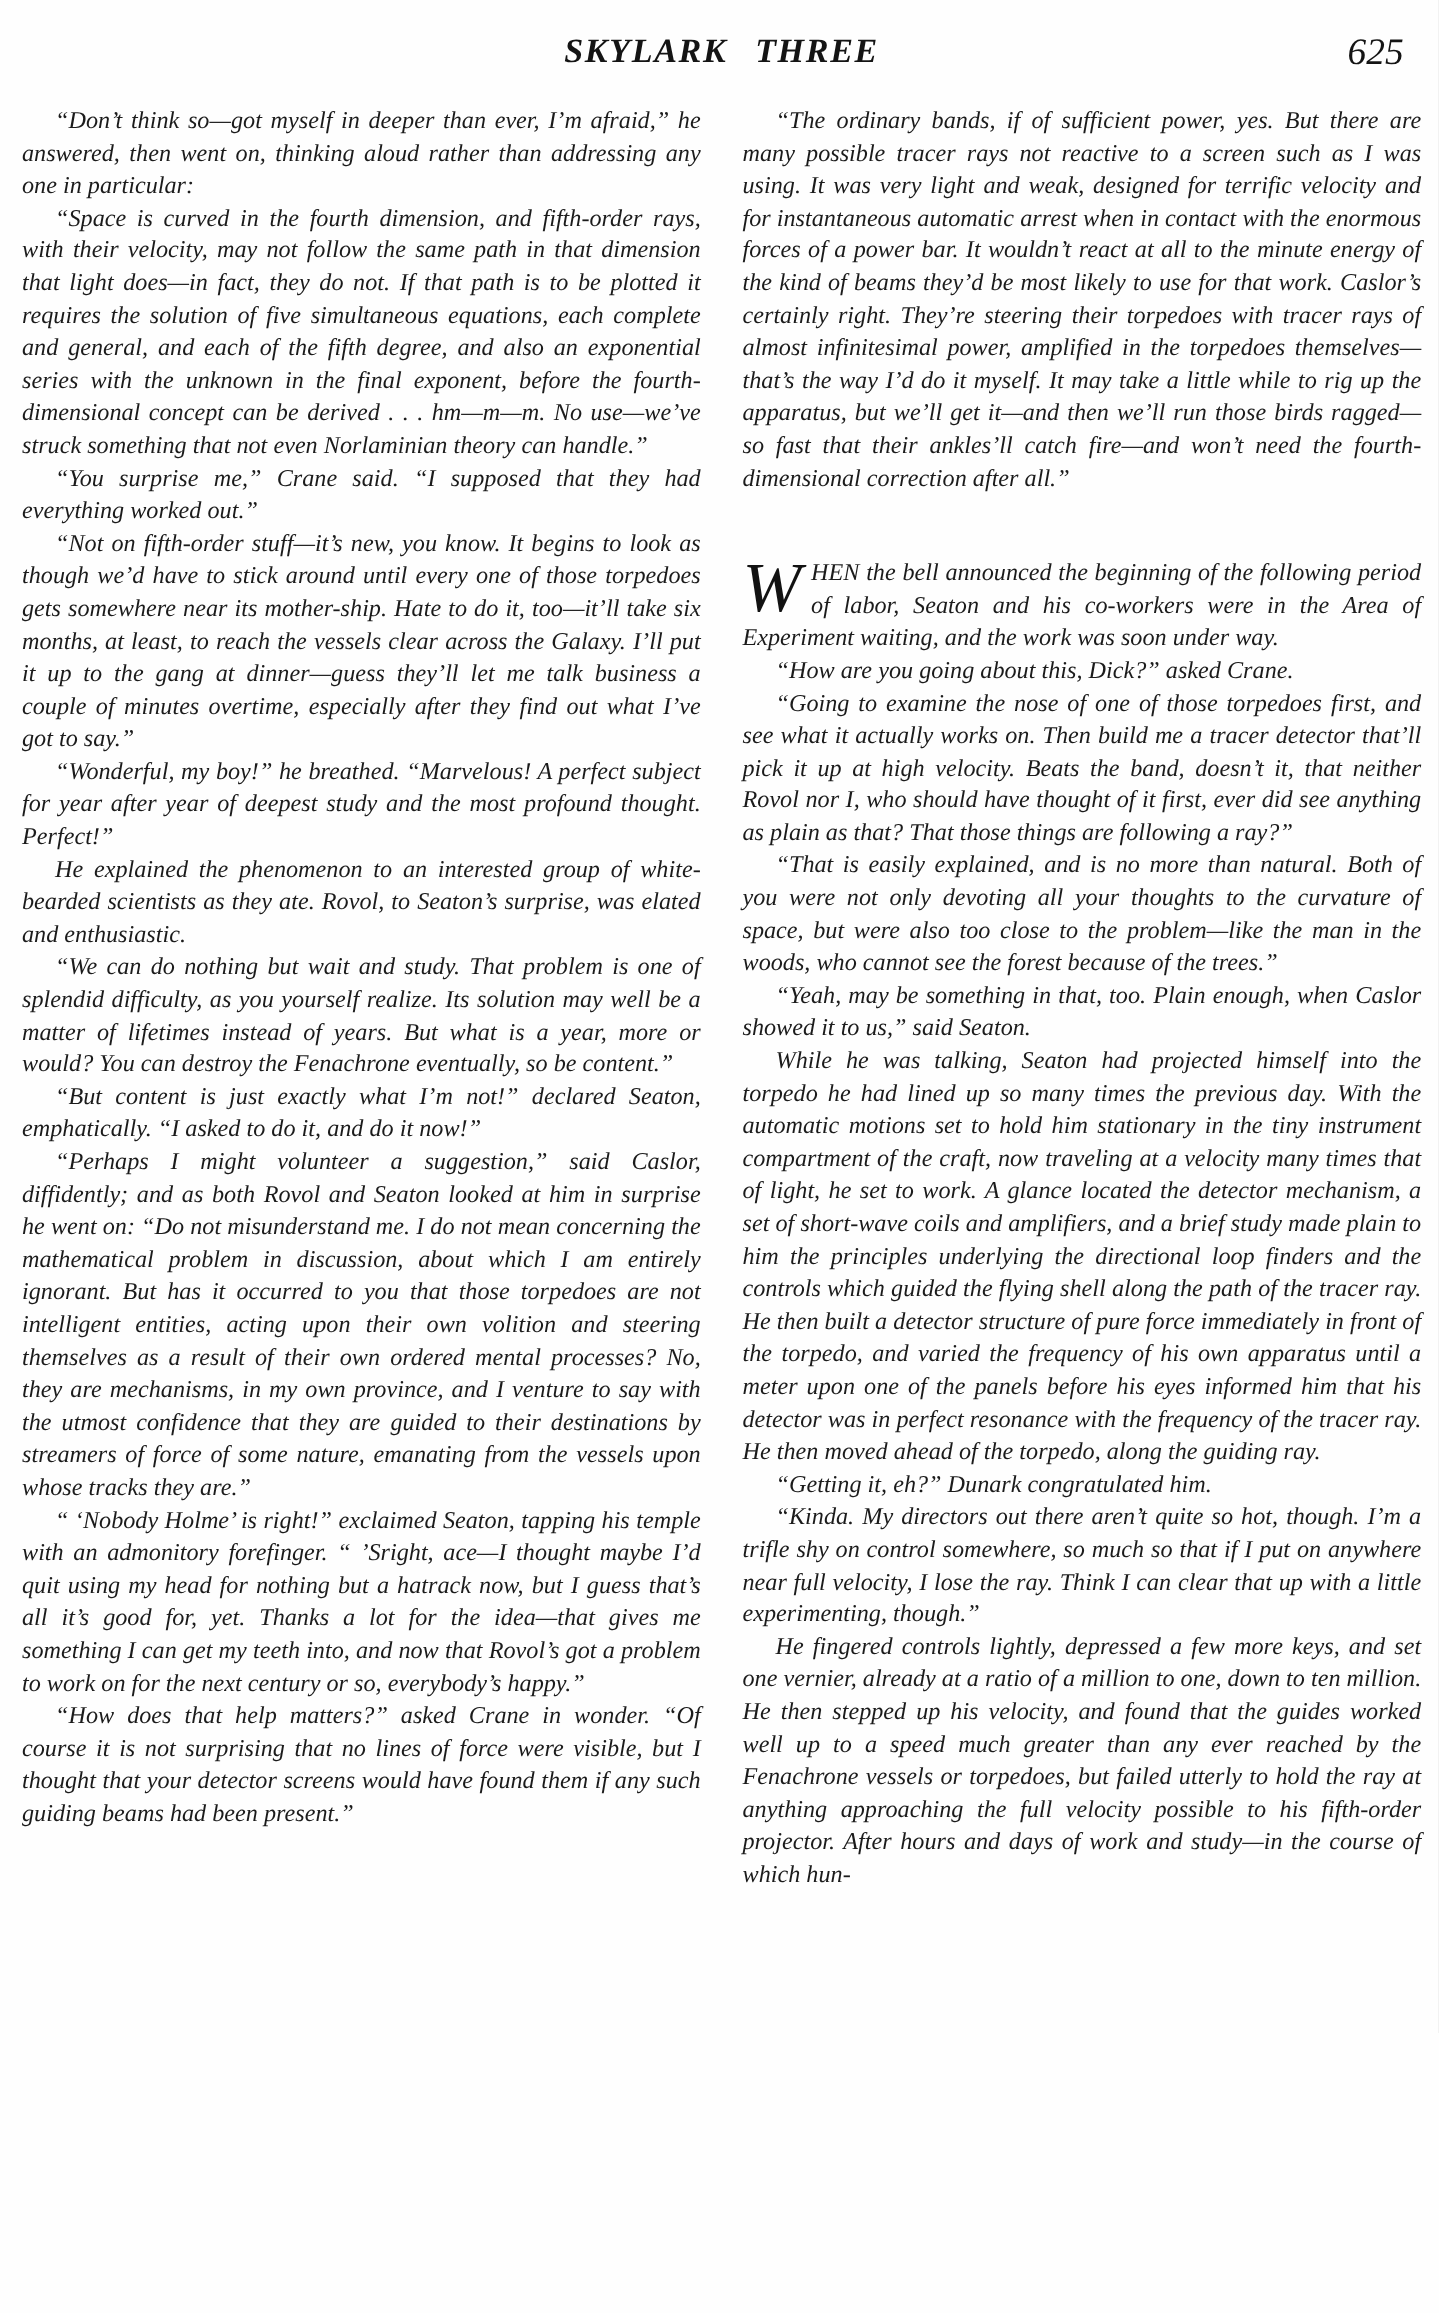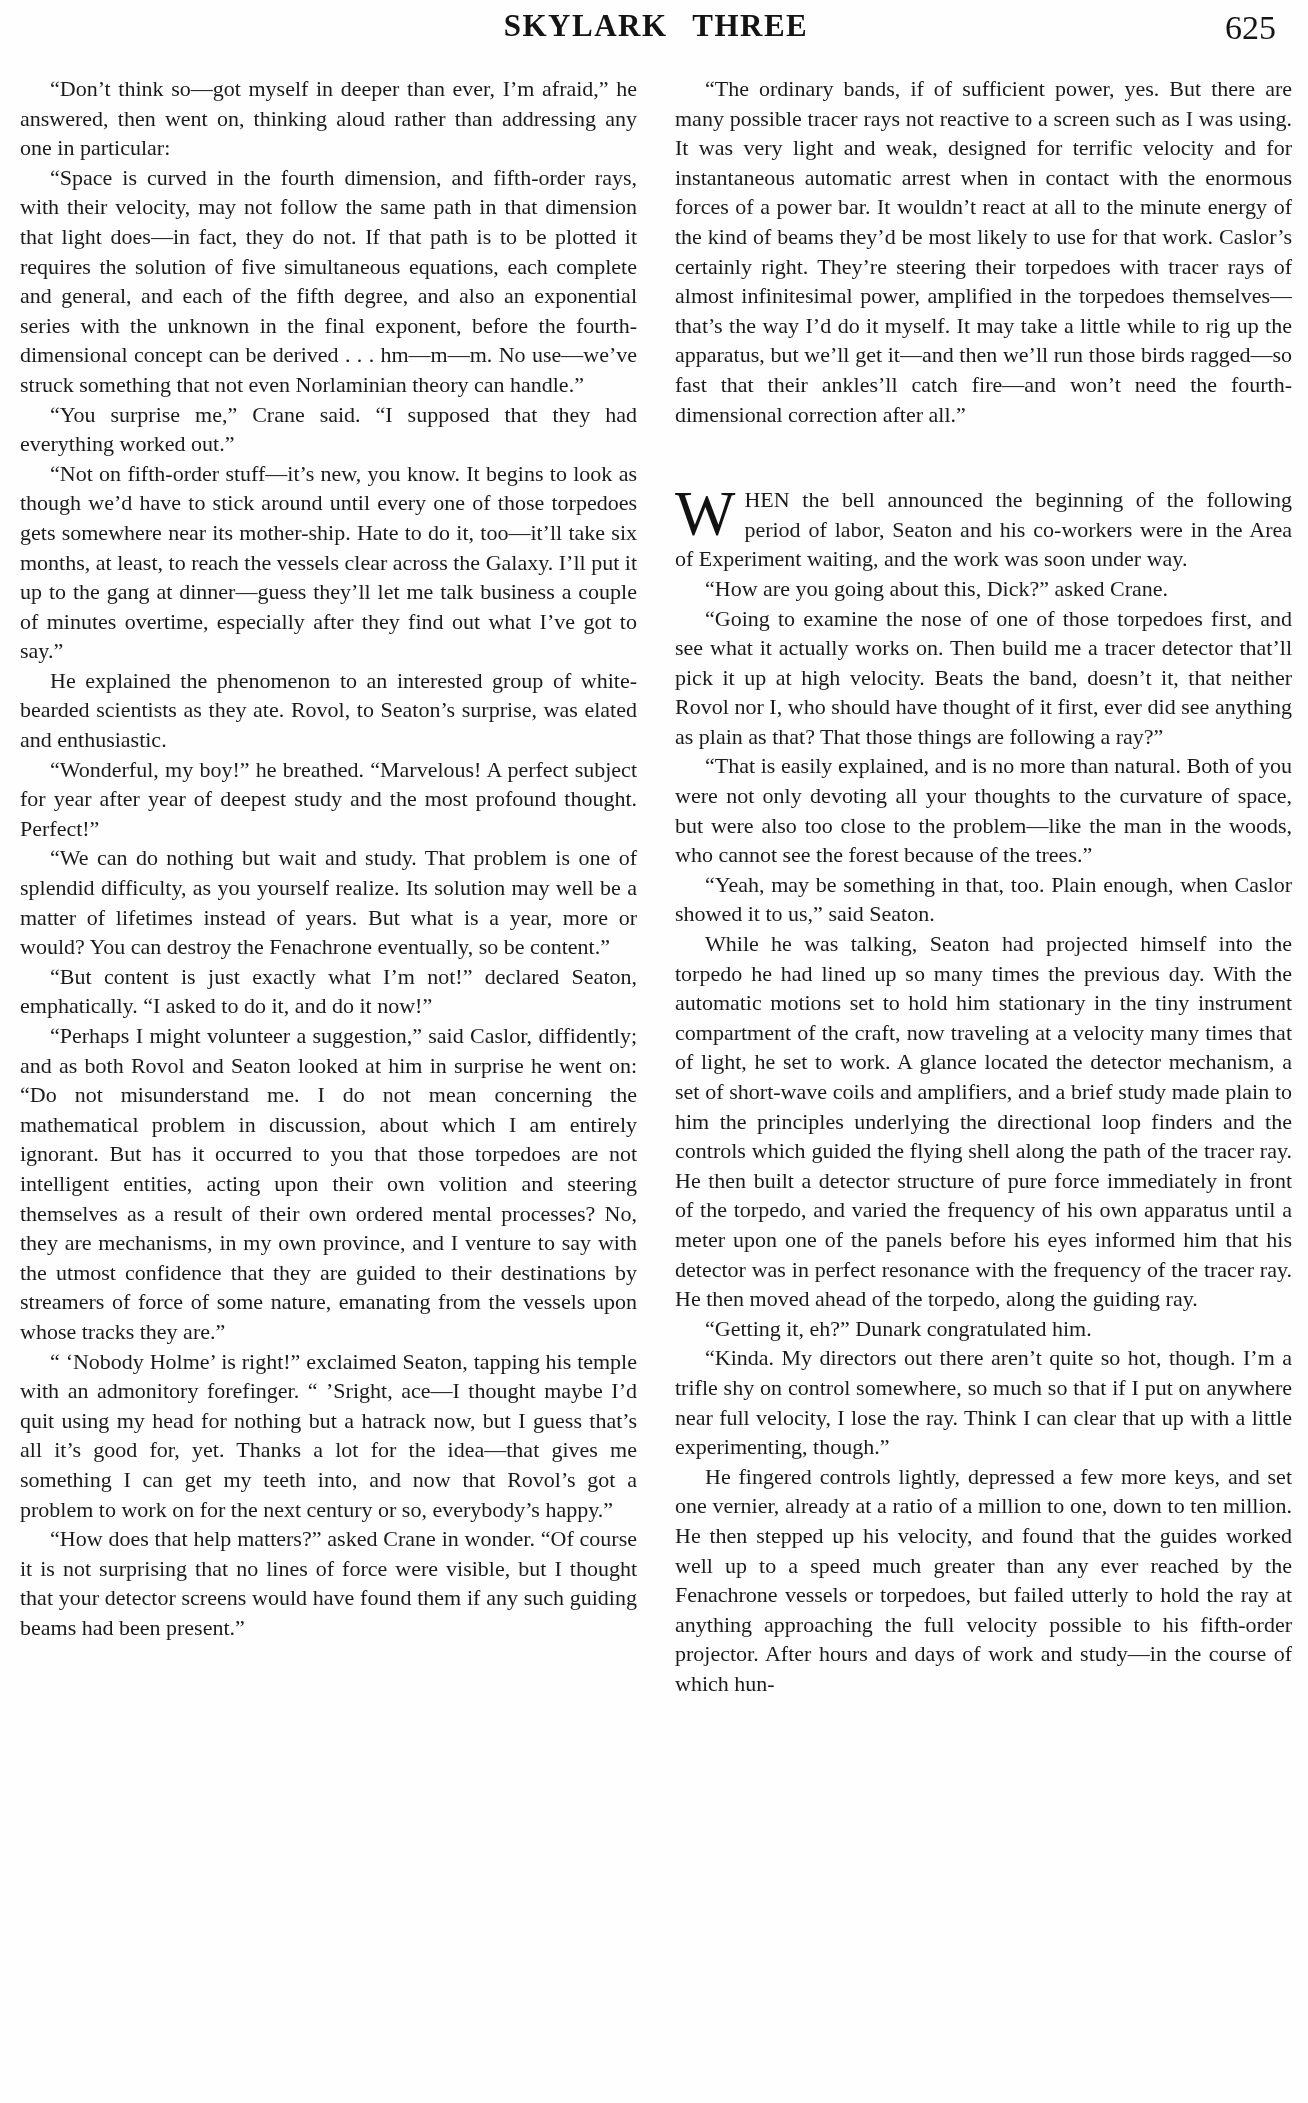--- a/index.html
+++ b/index.html
@@ -9,22 +9,23 @@
   }
   .page {
     position: relative;
     width: 1308px;
     height: 2103px;
     margin: 0 auto;
     background: #fefefe;
     color: #191919;
     font-family: "Liberation Serif", "DejaVu Serif", serif;
     box-sizing: border-box;
-    padding: 6px 16px 0 20px;
+    padding: 26px 16px 0 20px;
     overflow: hidden;
+    font-style: italic;
   }
   .page-header {
     position: relative;
     height: 56px;
   }
   .running-title {
     position: absolute;
     left: 0;
     right: 0;
     top: 2px;
@@ -83,22 +84,22 @@
     <div class="page-num">625</div>
   </header>
 
   <div class="columns">
 
     <div class="col">
       <p>“Don’t think so—got myself in deeper than ever, I’m afraid,” he answered, then went on, thinking aloud rather than addressing any one in particular:</p>
       <p>“Space is curved in the fourth dimension, and fifth-order rays, with their velocity, may not follow the same path in that dimension that light does—in fact, they do not.  If that path is to be plotted it requires the solution of five simultaneous equations, each complete and general, and each of the fifth degree, and also an exponential series with the unknown in the final exponent, before the fourth-dimensional concept can be derived . . . hm—m—m.  No use—we’ve struck something that not even Norlaminian theory can handle.”</p>
       <p>“You surprise me,” Crane said.  “I supposed that they had everything worked out.”</p>
       <p>“Not on fifth-order stuff—it’s new, you know.  It begins to look as though we’d have to stick around until every one of those torpedoes gets somewhere near its mother-ship.  Hate to do it, too—it’ll take six months, at least, to reach the vessels clear across the Galaxy.  I’ll put it up to the gang at dinner—guess they’ll let me talk business a couple of minutes overtime, especially after they find out what I’ve got to say.”</p>
+      <p>“Wonderful, my boy!” he breathed.  “Marvelous!  A perfect subject for year after year of deepest study and the most profound thought.  Perfect!”</p>
       <p>He explained the phenomenon to an interested group of white-bearded scientists as they ate.  Rovol, to Seaton’s surprise, was elated and enthusiastic.</p>
-      <p>“Wonderful, my boy!” he breathed.  “Marvelous!  A perfect subject for year after year of deepest study and the most profound thought.  Perfect!”</p>
       <p>“We can do nothing but wait and study.  That problem is one of splendid difficulty, as you yourself realize.  Its solution may well be a matter of lifetimes instead of years.  But what is a year, more or would?  You can destroy the Fenachrone eventually, so be content.”</p>
       <p>“But content is just exactly what I’m not!” declared Seaton, emphatically.  “I asked to do it, and do it now!”</p>
       <p>“Perhaps I might volunteer a suggestion,” said Caslor, diffidently; and as both Rovol and Seaton looked at him in surprise he went on:  “Do not misunderstand me.  I do not mean concerning the mathematical problem in discussion, about which I am entirely ignorant.  But has it occurred to you that those torpedoes are not intelligent entities, acting upon their own volition and steering themselves as a result of their own ordered mental processes?  No, they are mechanisms, in my own province, and I venture to say with the utmost confidence that they are guided to their destinations by streamers of force of some nature, emanating from the vessels upon whose tracks they are.”</p>
       <p>“ ‘Nobody Holme’ is right!” exclaimed Seaton, tapping his temple with an admonitory forefinger.  “ ’Sright, ace—I thought maybe I’d quit using my head for nothing but a hatrack now, but I guess that’s all it’s good for, yet.  Thanks a lot for the idea—that gives me something I can get my teeth into, and now that Rovol’s got a problem to work on for the next century or so, everybody’s happy.”</p>
       <p>“How does that help matters?” asked Crane in wonder.  “Of course it is not surprising that no lines of force were visible, but I thought that your detector screens would have found them if any such guiding beams had been present.”</p>
     </div>
 
     <div class="col">
       <p>“The ordinary bands, if of sufficient power, yes.  But there are many possible tracer rays not reactive to a screen such as I was using.  It was very light and weak, designed for terrific velocity and for instantaneous automatic arrest when in contact with the enormous forces of a power bar.  It wouldn’t react at all to the minute energy of the kind of beams they’d be most likely to use for that work.  Caslor’s certainly right.  They’re steering their torpedoes with tracer rays of almost infinitesimal power, amplified in the torpedoes themselves—that’s the way I’d do it myself.  It may take a little while to rig up the apparatus, but we’ll get it—and then we’ll run those birds ragged—so fast that their ankles’ll catch fire—and won’t need the fourth-dimensional correction after all.”</p>
 

